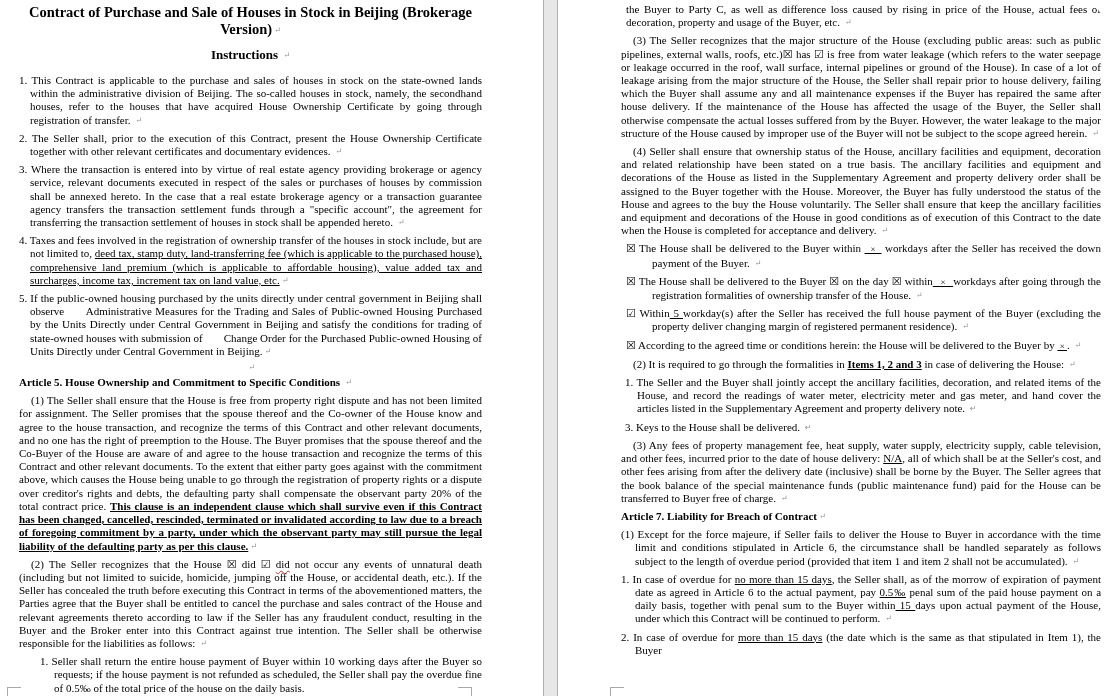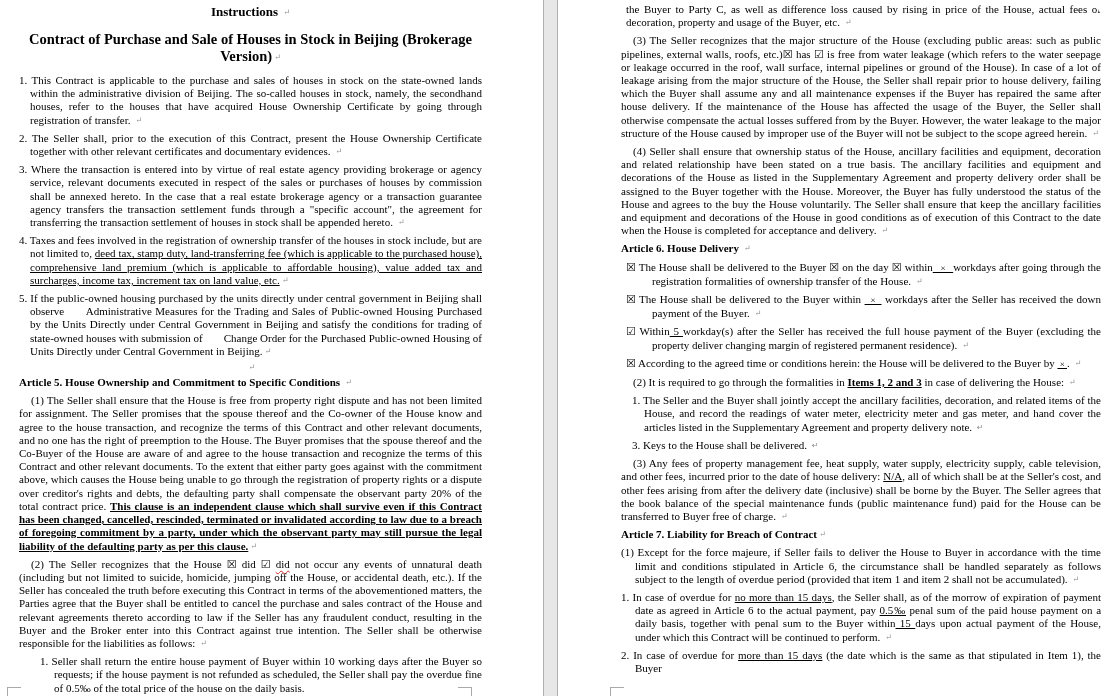--- a/index.html
+++ b/index.html
@@ -19,60 +19,59 @@
   .dateline{margin-bottom:8px;}
   .title{text-align:center;font-weight:bold;font-size:14.5px;line-height:17px;margin-bottom:8px;}
   .subtitle{text-align:center;font-weight:bold;font-size:13px;line-height:15px;margin-bottom:11px;}
   .olist{padding-left:11px;text-indent:-11px;}
   .heading{font-weight:bold;margin-top:3px;}
   .body{text-indent:12px;}
   .markline{text-align:center;line-height:9px;margin-bottom:4px;}
   .nlist{margin-left:21px;padding-left:14px;text-indent:-14px;}
   .cont{margin-left:5px;}
   .cblist{margin-left:5px;padding-left:26px;text-indent:-26px;}
-  .rlist{margin-left:11px;padding-left:12px;text-indent:-12px;font-family:Liberation Serif, serif;}
+  .rlist{margin-left:4px;padding-left:12px;text-indent:-12px;font-family:Liberation Serif, serif;}
   .alist{padding-left:14px;text-indent:-14px;}
 
   .u{text-decoration:underline;}
   .i{margin-left:18px;}
   .bu{font-weight:bold;text-decoration:underline;}
   .xs{font-size:9px;}
   .sq{text-decoration-line:underline;text-decoration-style:wavy;text-decoration-color:#d42a2a;
       text-decoration-thickness:1px;text-underline-offset:2px;}
   .pmark{color:#8f8f8f;font-size:8px;margin-left:2px;vertical-align:1px;text-decoration:none;font-weight:normal;}
 
   .crop{position:absolute;width:13px;height:9px;}
   .crop.bl{border-top:1px solid #a9a9a9;border-left:1px solid #a9a9a9;}
   .crop.br{border-top:1px solid #a9a9a9;border-right:1px solid #a9a9a9;}
 </style>
 </head>
 <body>
 
 <div id="page-left" class="page">
+    <div class="para title"><span>Contract of Purchase and Sale of Houses in Stock in Beijing (Brokerage Version)</span><span class="pmark">↵</span></div>
     <div class="para subtitle"><span>Instructions </span><span class="pmark">↵</span></div>
-    <div class="para title"><span>Contract of Purchase and Sale of Houses in Stock in Beijing (Brokerage Version)</span><span class="pmark">↵</span></div>
     <div class="para olist"><span>1. This Contract is applicable to the purchase and sales of houses in stock on the state-owned lands within the administrative division of Beijing. The so-called houses in stock, namely, the secondhand houses, refer to the houses that have acquired House Ownership Certificate by going through registration of transfer. </span><span class="pmark">↵</span></div>
     <div class="para olist"><span>2. The Seller shall, prior to the execution of this Contract, present the House Ownership Certificate together with other relevant certificates and documentary evidences. </span><span class="pmark">↵</span></div>
     <div class="para olist"><span>3. Where the transaction is entered into by virtue of real estate agency providing brokerage or agency service, relevant documents executed in respect of the sales or purchases of houses by commission shall be annexed hereto. In the case that a real estate brokerage agency or a transaction guarantee agency transfers the transaction settlement funds through a "specific account", the agreement for transferring the transaction settlement of houses in stock shall be appended hereto. </span><span class="pmark">↵</span></div>
     <div class="para olist"><span>4. Taxes and fees involved in the registration of ownership transfer of the houses in stock include, but are not limited to, </span><span class="u">deed tax, stamp duty, land-transferring fee (which is applicable to the purchased house), comprehensive land premium (which is applicable to affordable housing), value added tax and surcharges, income tax, increment tax on land value, etc.</span><span class="pmark">↵</span></div>
     <div class="para olist"><span>5. If the public-owned housing purchased by the units directly under central government in Beijing shall observe </span><span class="i">Administrative Measures for the Trading and Sales of Public-owned Housing Purchased by the Units Directly under Central Government in Beijing</span><span> and satisfy the conditions for trading of state-owned houses with submission of </span><span class="i">Change Order for the Purchased Public-owned Housing of Units Directly under Central Government in Beijing</span><span>.</span><span class="pmark">↵</span></div>
     <div class="para markline"><span class="pmark">↵</span></div>
     <div class="para heading"><span>Article 5. House Ownership and Commitment to Specific Conditions </span><span class="pmark">↵</span></div>
     <div class="para body"><span>(1) The Seller shall ensure that the House is free from property right dispute and has not been limited for assignment. The Seller promises that the spouse thereof and the Co-owner of the House know and agree to the house transaction, and recognize the terms of this Contract and other relevant documents, and no one has the right of preemption to the House. The Buyer promises that the spouse thereof and the Co-Buyer of the House are aware of and agree to the house transaction and recognize the terms of this Contract and other relevant documents. To the extent that either party goes against with the commitment above, which causes the House being unable to go through the registration of property rights or a dispute over creditor's rights and debts, the defaulting party shall compensate the observant party 20% of the total contract price. </span><span class="bu">This clause is an independent clause which shall survive even if this Contract has been changed, cancelled, rescinded, terminated or invalidated according to law due to a breach of foregoing commitment by a party, under which the observant party may still pursue the legal liability of the defaulting party as per this clause.</span><span class="pmark">↵</span></div>
     <div class="para body"><span>(2) The Seller recognizes that the House ☒ did ☑ </span><span class="sq">did</span><span> not occur any events of unnatural death (including but not limited to suicide, homicide, jumping off the House, or accidental death, etc.). If the Seller has concealed the truth before executing this Contract in terms of the abovementioned matters, the Parties agree that the Buyer shall be entitled to cancel the purchase and sales contract of the House and relevant agreements thereto according to law if the Seller has any fraudulent conduct, resulting in the Buyer and the Broker enter into this Contract against true intention. The Seller shall be otherwise responsible for the liabilities as follows: </span><span class="pmark">↵</span></div>
     <div class="para nlist"><span>1. Seller shall return the entire house payment of Buyer within 10 working days after the Buyer so requests; if the house payment is not refunded as scheduled, the Seller shall pay the overdue fine of 0.5‰ of the total price of the house on the daily basis. </span></div>
   </div>
 <div id="page-gap"></div>
 <div id="page-right" class="page">
     <div class="para cont"><span>the Buyer to Party C, as well as difference loss caused by rising in price of the House, actual fees of decoration, property and usage of the Buyer, etc. </span><span class="pmark">↵</span></div>
     <div class="para body"><span>(3) The Seller recognizes that the major structure of the House (excluding public areas: such as public pipelines, external walls, roofs, etc.)☒ has ☑ is free from water leakage (which refers to the water seepage or leakage occurred in the roof, wall surface, internal pipelines or ground of the House). In case of a lot of leakage arising from the major structure of the House, the Seller shall repair prior to house delivery, failing which the Buyer shall assume any and all maintenance expenses if the Buyer has repaired the same after house delivery. If the maintenance of the House has affected the usage of the Buyer, the Seller shall otherwise compensate the actual losses suffered from by the Buyer. However, the water leakage to the major structure of the House caused by improper use of the Buyer will not be subject to the scope agreed herein. </span><span class="pmark">↵</span></div>
     <div class="para body"><span>(4) Seller shall ensure that ownership status of the House, ancillary facilities and equipment, decoration and related relationship have been stated on a true basis. The ancillary facilities and equipment and decorations of the House as listed in the Supplementary Agreement and property delivery order shall be assigned to the Buyer together with the House. Moreover, the Buyer has fully understood the status of the House and agrees to the buy the House voluntarily. The Seller shall ensure that keep the ancillary facilities and equipment and decorations of the House in good conditions as of execution of this Contract to the date when the House is completed for acceptance and delivery. </span><span class="pmark">↵</span></div>
-    <div class="para heading"><span>Article 6. House Delivery </span><span class="pmark">↵</span></div>
+    <div class="para cblist"><span>☒ The House shall be delivered to the Buyer within </span><span class="u xs">&nbsp;&nbsp;×&nbsp;&nbsp;</span><span> workdays after the Seller has received the down payment of the Buyer. </span><span class="pmark">↵</span></div>
     <div class="para cblist"><span>☒ The House shall be delivered to the Buyer ☒ on the day ☒ within</span><span class="u xs">&nbsp;&nbsp;&nbsp;×&nbsp;&nbsp;&nbsp;</span><span>workdays after going through the registration formalities of ownership transfer of the House. </span><span class="pmark">↵</span></div>
-    <div class="para cblist"><span>☒ The House shall be delivered to the Buyer within </span><span class="u xs">&nbsp;&nbsp;×&nbsp;&nbsp;</span><span> workdays after the Seller has received the down payment of the Buyer. </span><span class="pmark">↵</span></div>
     <div class="para cblist"><span>☑ Within</span><span class="u">&nbsp;5&nbsp;</span><span>workday(s) after the Seller has received the full house payment of the Buyer (excluding the property deliver changing margin of registered permanent residence). </span><span class="pmark">↵</span></div>
     <div class="para cblist"><span>☒ According to the agreed time or conditions herein: the House will be delivered to the Buyer by </span><span class="u xs">&nbsp;×&nbsp;</span><span>. </span><span class="pmark">↵</span></div>
     <div class="para body"><span>(2) It is required to go through the formalities in </span><span class="bu">Items 1, 2 and 3</span><span> in case of delivering the House: </span><span class="pmark">↵</span></div>
     <div class="para rlist"><span>1. The Seller and the Buyer shall jointly accept the ancillary facilities, decoration, and related items of the House, and record the readings of water meter, electricity meter and gas meter, and hand cover the articles listed in the Supplementary Agreement and property delivery note. </span><span class="pmark">↵</span></div>
     <div class="para rlist"><span>3. Keys to the House shall be delivered. </span><span class="pmark">↵</span></div>
     <div class="para body"><span>(3) Any fees of property management fee, heat supply, water supply, electricity supply, cable television, and other fees, incurred prior to the date of house delivery: </span><span class="u">N/A</span><span>, all of which shall be at the Seller's cost, and other fees arising from after the delivery date (inclusive) shall be borne by the Buyer. The Seller agrees that the book balance of the special maintenance funds (public maintenance fund) paid for the House can be transferred to Buyer free of charge. </span><span class="pmark">↵</span></div>
     <div class="para heading"><span>Article 7. Liability for Breach of Contract</span><span class="pmark">↵</span></div>
     <div class="para alist"><span>(1) Except for the force majeure, if Seller fails to deliver the House to Buyer in accordance with the time limit and conditions stipulated in Article 6, the circumstance shall be handled separately as follows subject to the length of overdue period (provided that item 1 and item 2 shall not be accumulated). </span><span class="pmark">↵</span></div>
     <div class="para alist"><span>1. In case of overdue for </span><span class="u">no more than 15 days</span><span>, the Seller shall, as of the morrow of expiration of payment date as agreed in Article 6 to the actual payment, pay </span><span class="u">0.5‰</span><span> penal sum of the paid house payment on a daily basis, together with penal sum to the Buyer within</span><span class="u">&nbsp;15&nbsp;</span><span>days upon actual payment of the House, under which this Contract will be continued to perform. </span><span class="pmark">↵</span></div>
     <div class="para alist"><span>2. In case of overdue for </span><span class="u">more than 15 days</span><span> (the date which is the same as that stipulated in Item 1), the Buyer</span></div>

